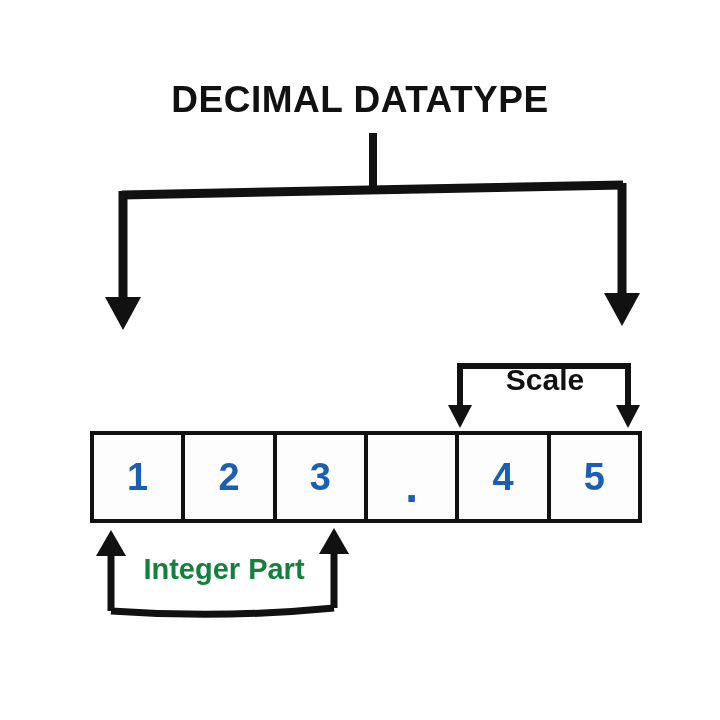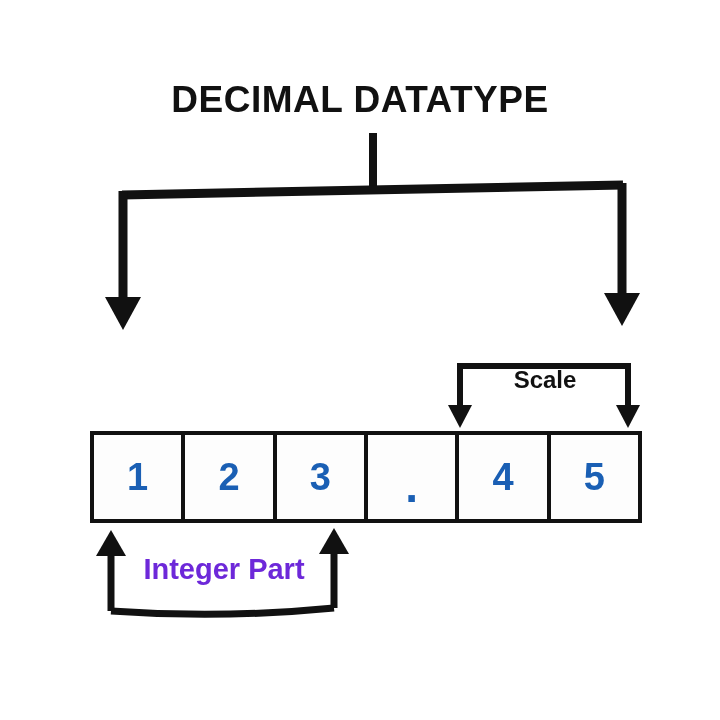--- a/index.html
+++ b/index.html
@@ -81,35 +81,35 @@
     top: 9px;
   }
 
   
   #scale-label {
     position: absolute;
     left: 478px;
     top: 362px;
     width: 134px;
     text-align: center;
-    font-size: 24px;
+    font-size: 30px;
     font-weight: bold;
     color: #111111;
     line-height: 35px;
     font-family: "Liberation Sans", sans-serif;
   }
   #integer-label {
     position: absolute;
     left: 128px;
     top: 553px;
     width: 192px;
     text-align: center;
     font-size: 29px;
     font-weight: bold;
-    color: #6d28d9;
+    color: #15803d;
     font-family: "Liberation Sans", sans-serif;
     white-space: nowrap;
   }
 </style>
 </head>
 <body>
 
 <div id="canvas">
 
   <div id="title">DECIMAL DATATYPE</div>

